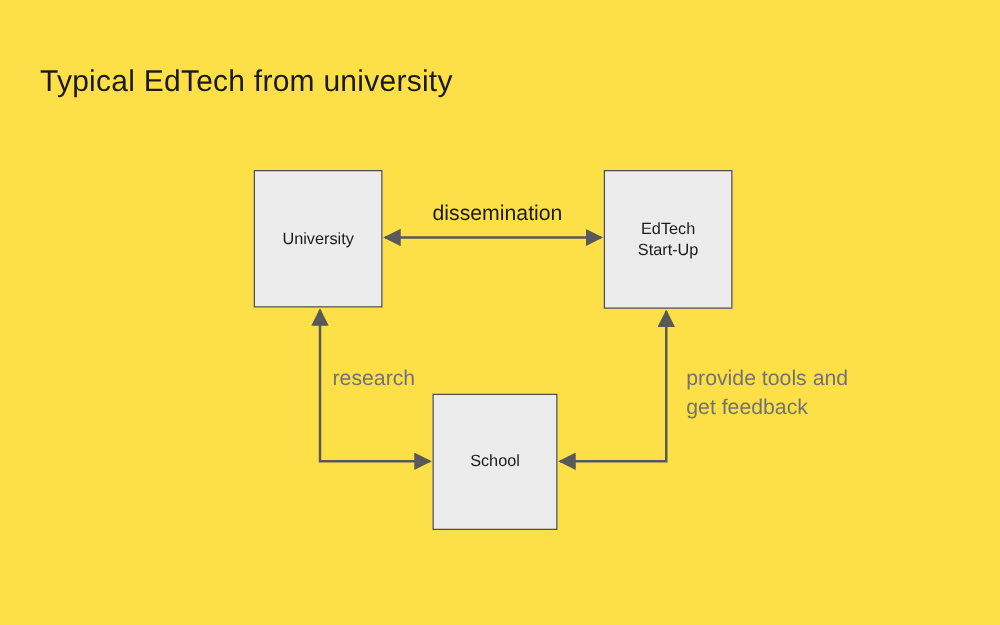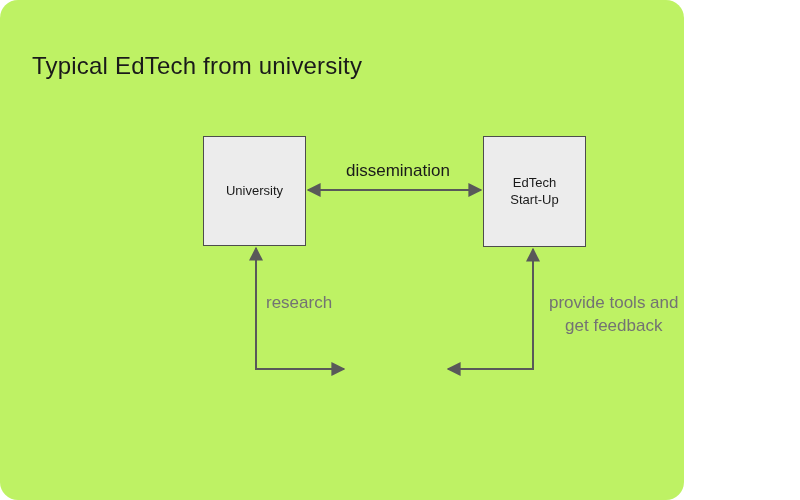--- a/index.html
+++ b/index.html
@@ -8,24 +8,23 @@
   }
   body {
     width: 800px;
     height: 500px;
     background: #ffffff;
     font-family: "Liberation Sans", sans-serif;
     overflow: hidden;
   }
   #canvas {
     position: relative;
-    width: 684px;
+    width: 800px;
     height: 500px;
-    background: #bef264;
-    border-radius: 18px;
+    background: #fde047;
   }
   .title {
     position: absolute;
     left: 32px;
     top: 52px;
     font-size: 24px;
     color: #1a1a1a;
     letter-spacing: 0.2px;
     white-space: nowrap;
   }
@@ -86,21 +85,20 @@
   #label-research {
     left: 266px;
     top: 292px;
     color: #737373;
     text-align: right;
   }
   #label-provide {
     left: 549px;
     top: 292px;
     color: #737373;
-    text-align: center;
   }
 </style>
 </head>
 <body>
 
 <div id="canvas">
 
   <div class="title">Typical EdTech from university</div>
 
   <svg id="edges" viewBox="0 0 800 500" width="800" height="500">
@@ -122,20 +120,23 @@
 
   <div class="node" id="node-edtech">
     <span class="node-label">EdTech
 Start-Up</span>
   </div>
 
   <div class="node" id="node-university">
     <span class="node-label">University</span>
   </div>
 
+  <div class="node" id="node-school">
+    <span class="node-label">School</span>
+  </div>
 
   <div class="edge-label" id="label-dissemination">dissemination</div>
 
   <div class="edge-label" id="label-research">research</div>
 
   <div class="edge-label" id="label-provide">provide tools and
 get feedback</div>
 
 </div>
 

